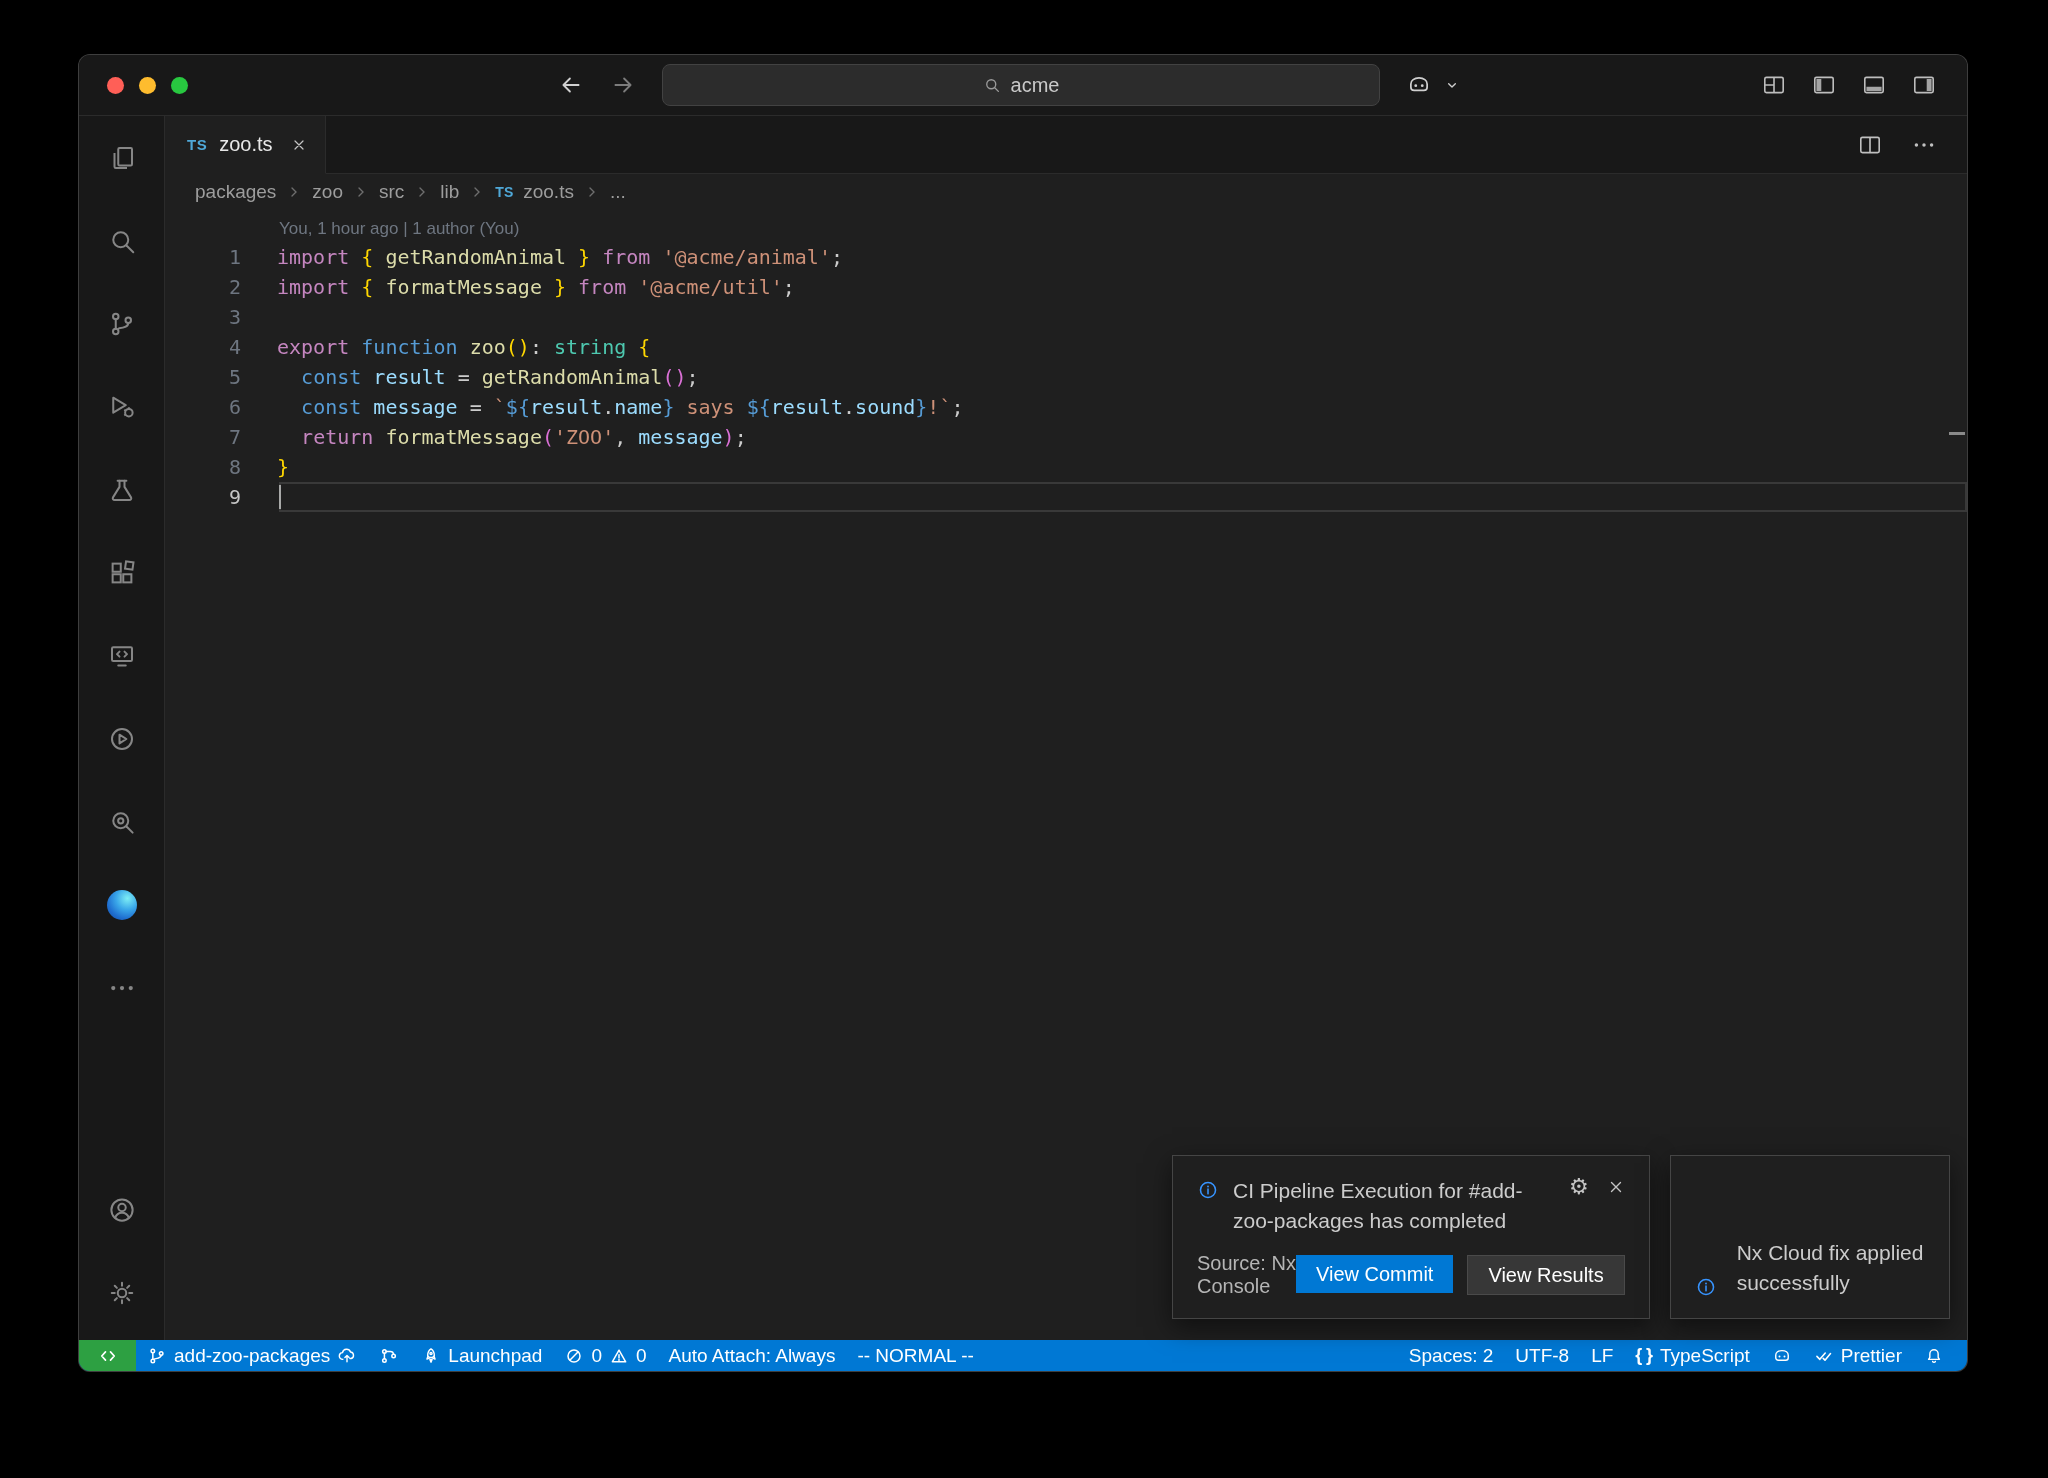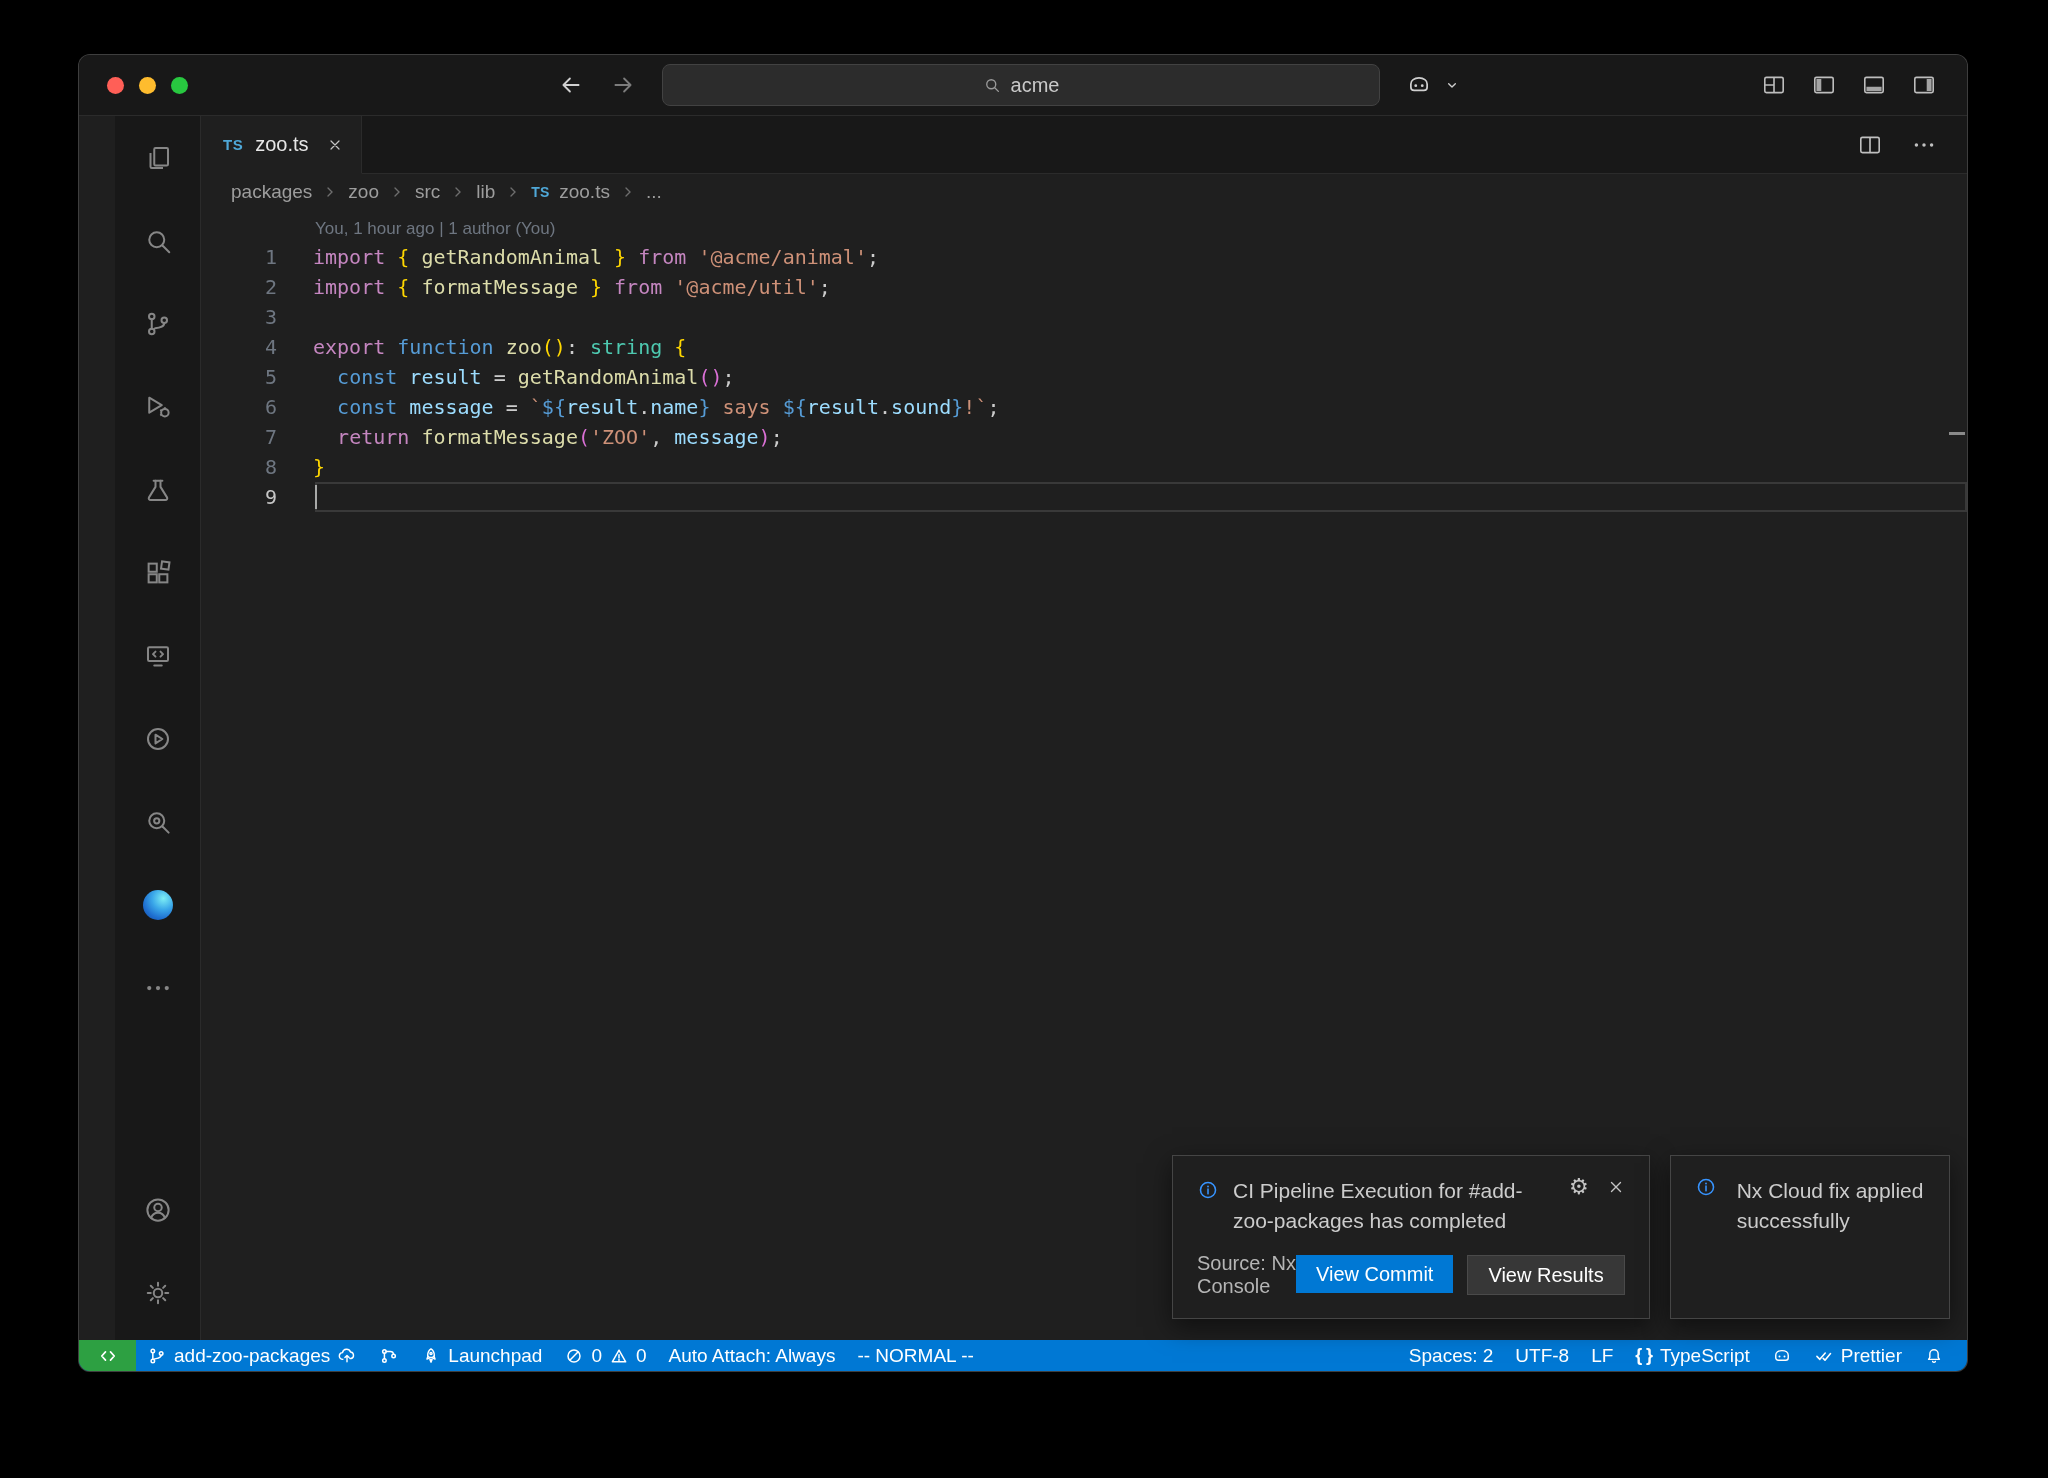--- a/index.html
+++ b/index.html
@@ -22,21 +22,21 @@
   .tb-icon.dim{color:#7c7c7c;}
   .searchbox{width:716px;height:40px;background:#2c2c2c;border:1px solid #424242;
     border-radius:8px;display:flex;align-items:center;justify-content:center;gap:10px;
     color:#c9c9c9;font-size:20px;}
   .tb-right{display:flex;gap:24px;margin-right:30px;color:#bdbdbd;align-items:center;width:auto;}
   svg{display:block;}
   .i26{width:26px;height:26px;} .i22{width:22px;height:22px;} .i30{width:30px;height:30px;}
   .i20{width:20px;height:20px;} .i18{width:18px;height:18px;} .i16{width:16px;height:16px;}
 
   
-  .main{flex:1;display:flex;min-height:0;position:relative;padding-left:36px;}
+  .main{flex:1;display:flex;min-height:0;position:relative;}
   .activitybar{width:85px;min-width:85px;background:var(--c-chrome-bg,#181818);
     border-right:1px solid #2b2b2b;display:flex;flex-direction:column;align-items:center;}
   .ab-item{height:83px;width:85px;display:flex;align-items:center;justify-content:center;
     color:#868686;}
   .ab-bottom{margin-top:auto;display:flex;flex-direction:column;padding-bottom:6px;}
   .edge-ico{width:30px;height:30px;border-radius:50%;
     background:radial-gradient(circle at 68% 28%, #7deef5 0%, #3aa7e9 38%, #1f6fd0 68%, #15489c 100%);}
 
   .editor-col{flex:1;display:flex;flex-direction:column;background:var(--c-editor-bg,#1f1f1f);min-width:0;}
 
@@ -86,21 +86,21 @@
   .toast-acts{margin-left:auto;display:flex;gap:18px;align-items:center;color:#c5c5c5;}
   .toast-row2{display:flex;align-items:center;margin-top:16px;}
   .toast-src{color:#b5b5b5;font-size:20px;flex:1;}
   .toast-btns{display:flex;gap:14px;}
   .btn{height:38px;display:flex;align-items:center;padding:0 20px;font-size:20px;
     color:#fff;border-radius:0;}
   .btn-primary{background:var(--c-accent,#0078d4);}
   .btn-secondary{background:#373737;border:1px solid #4a4a4a;}
   .info-ico{color:#3794ff;margin-top:3px;}
   .gear-glyph{font-size:22px;line-height:22px;color:#c5c5c5;}
-  .toast.small{display:flex;align-items:flex-start;gap:20px;padding:20px 24px;}
+  .toast.small{display:flex;align-items:flex-end;gap:20px;padding:20px 24px;}
 
   
   .statusbar{height:24px;min-height:31px;background:var(--c-statusbar-bg,#0078d4);
     display:flex;align-items:stretch;color:#fff;font-size:19px;z-index:5;}
   .sb-remote{width:57px;background:var(--c-remote-green,#2da042);display:flex;
     align-items:center;justify-content:center;}
   .sb-item{display:flex;align-items:center;gap:7px;padding:0 11px;white-space:nowrap;}
   .sb-right{margin-left:auto;display:flex;align-items:stretch;margin-right:12px;}
   .sb-num{font-size:19px;}
   .braces-glyph{font-size:18px;font-weight:bold;}

